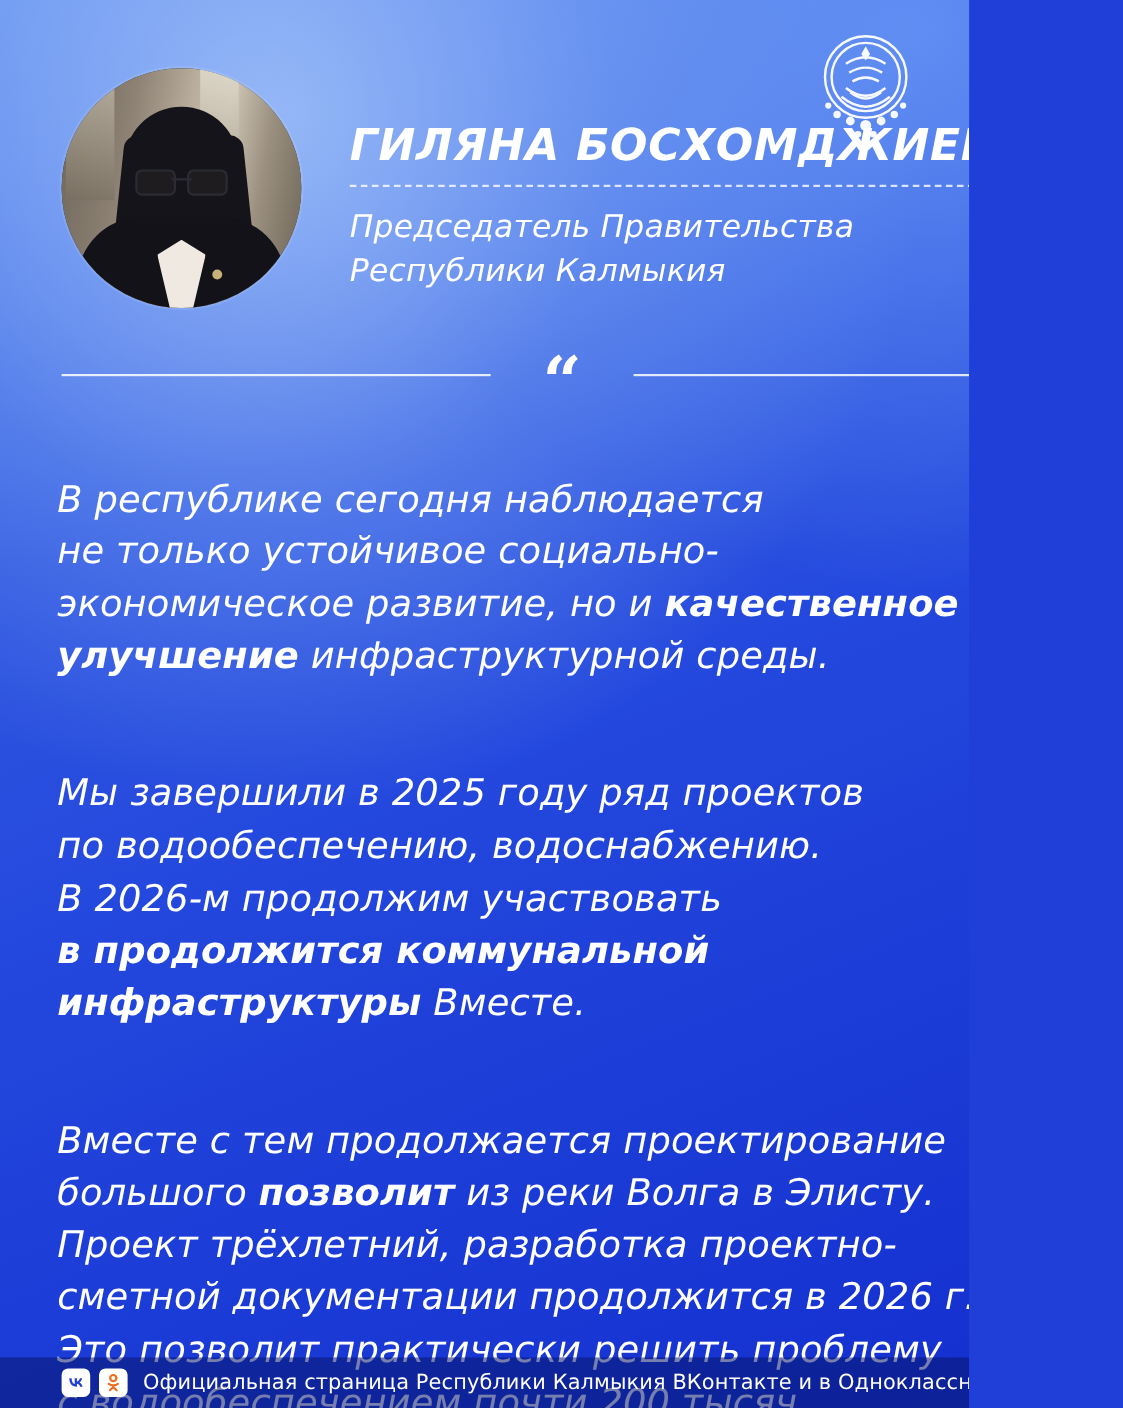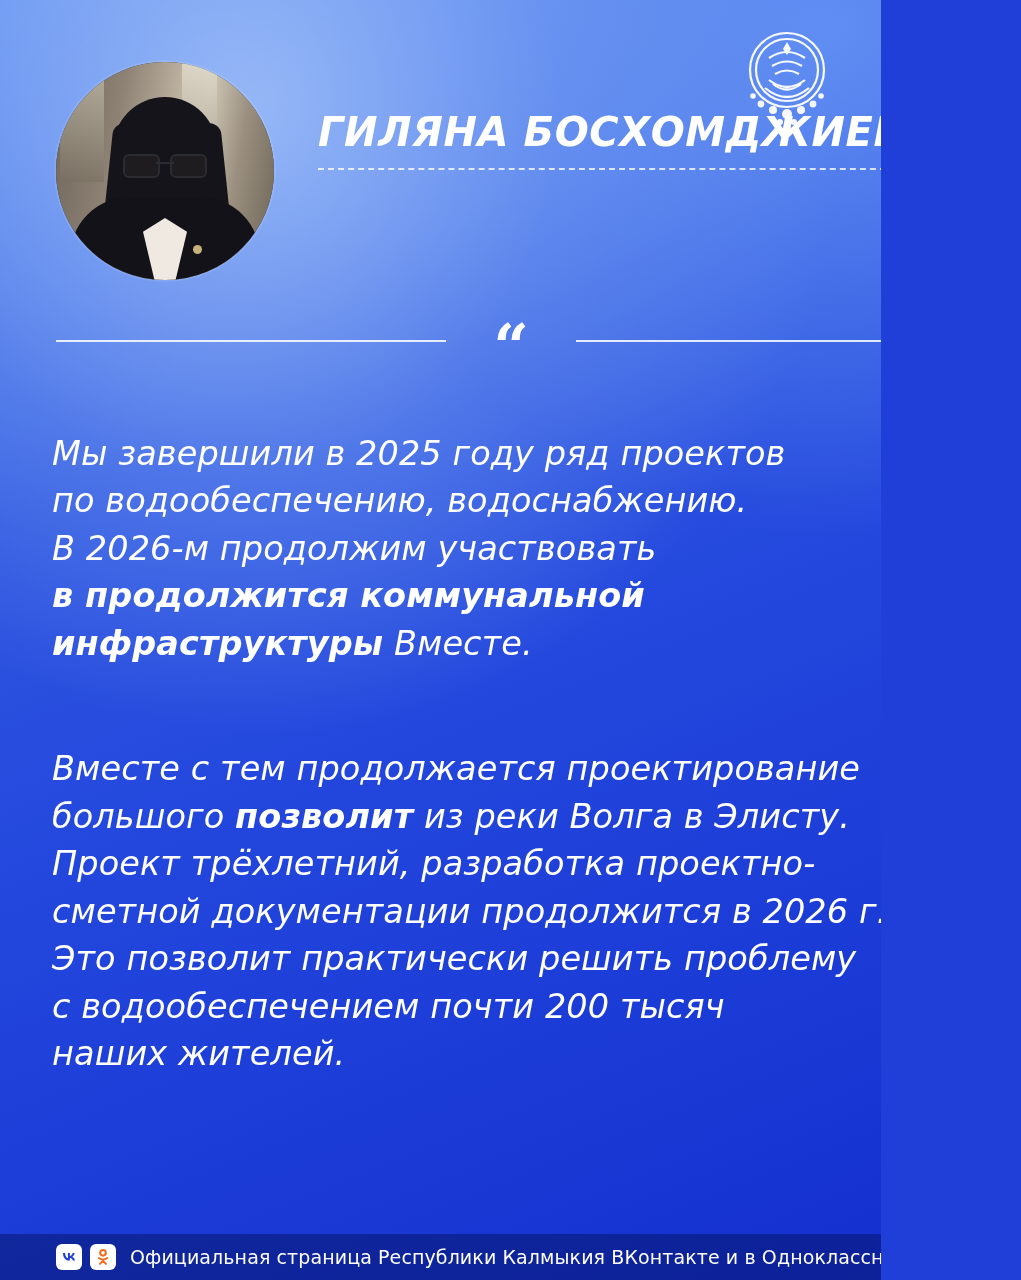--- a/index.html
+++ b/index.html
@@ -285,20 +285,22 @@
           <i></i>
       </div>
       <div class="ph-body"></div>
       <div class="ph-shirt"></div>
       <div class="ph-pin"></div>
     </div>
 
     <div class="head-text">
       <div class="person-name">ГИЛЯНА БОСХОМДЖИЕВА</div>
       <div class="dashed-rule"></div>
+      <div class="person-role">Председатель Правительства
+Республики Калмыкия</div>
     </div>
   </div>
 
   <div class="emblem">
     <svg viewBox="0 0 96 110" width="96" height="110" aria-hidden="true">
       <g fill="none" stroke="#ffffff" stroke-width="2.2">
         <circle cx="48" cy="48" r="37"></circle>
         <circle cx="48" cy="48" r="31"></circle>
         <path d="M48 20 l4 7 -4 6 -4 -6 z" fill="#ffffff" stroke="none"></path>
         <path d="M30 36 q18 -12 36 0"></path>
@@ -322,20 +324,24 @@
     </svg>
   </div>
 
   <div class="divider">
     <div class="ln"></div>
     <div class="qm">“</div>
     <div class="ln"></div>
   </div>
 
   <div class="quote">
+    <p><span>В республике сегодня наблюдается
+не только устойчивое социально-
+экономическое развитие, но и </span><b>качественное
+улучшение</b><span> инфраструктурной среды.</span></p>
     <p><span>Мы завершили в 2025 году ряд проектов
 по водообеспечению, водоснабжению.
 В 2026-м продолжим участвовать
 </span><b>в продолжится коммунальной
 инфраструктуры</b><span> Вместе.</span></p>
     <p><span>Вместе с тем продолжается проектирование
 большого </span><b>позволит</b><span> из реки Волга в Элисту.
 Проект трёхлетний, разработка проектно-
 сметной документации продолжится в 2026 г.
 Это позволит практически решить проблему

